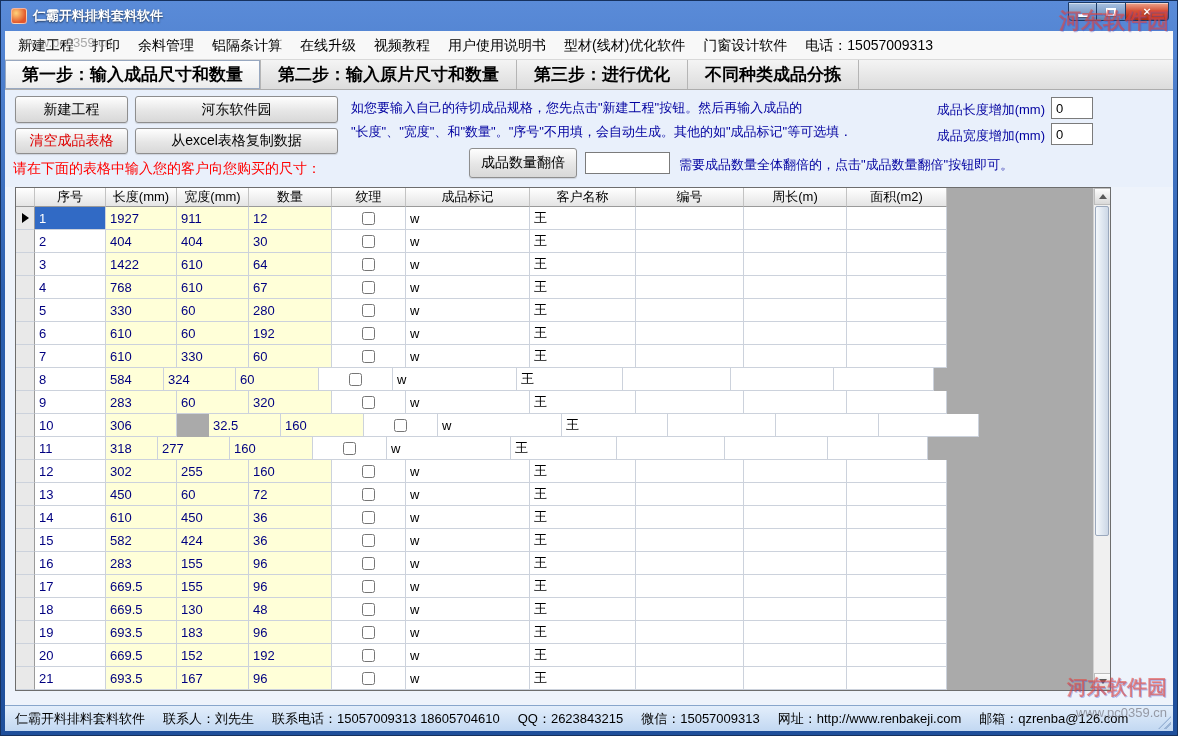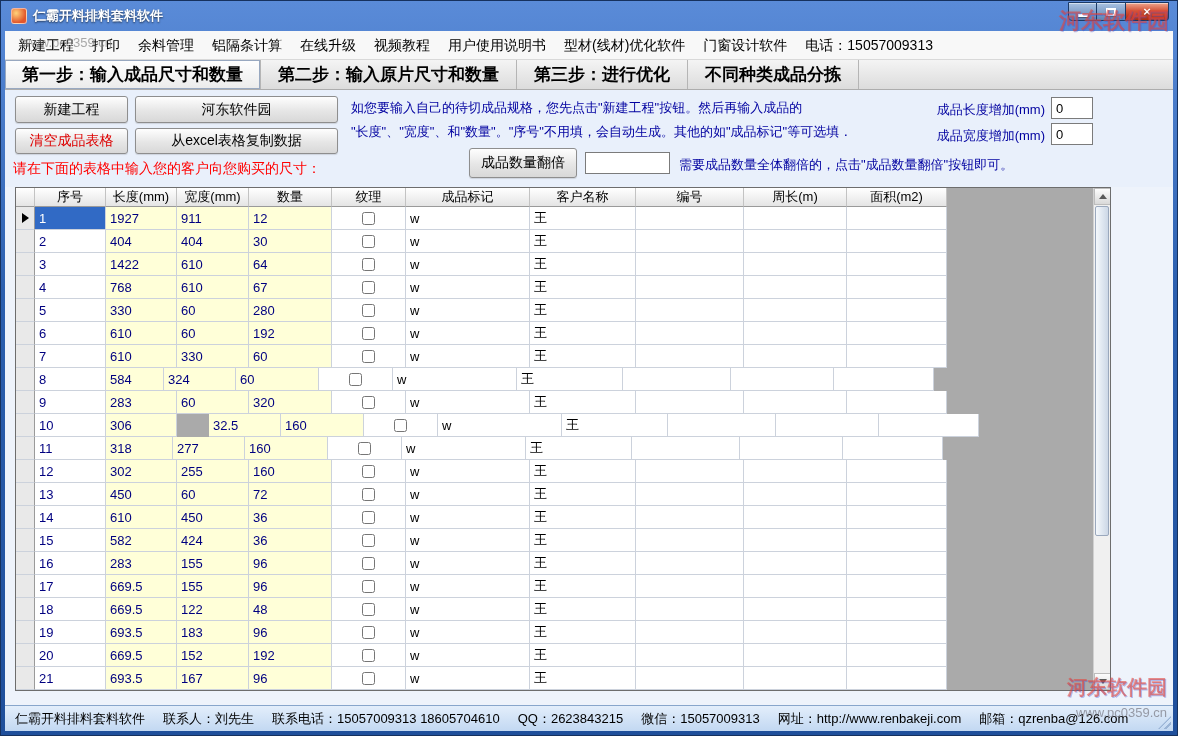--- a/index.html
+++ b/index.html
@@ -327,21 +327,21 @@
               </div>
               <div class="cell txt" style="width: 124px;">w</div>
               <div class="cell txt" style="width: 106px;">王</div>
               <div class="cell txt" style="width: 108px;"></div>
               <div class="cell txt" style="width: 103px;"></div>
               <div class="cell txt" style="width: 100px;"></div>
             </div>
             <div class="grid-row">
               <div class="cell ind" style="width: 19px;"></div>
               <div class="cell" style="width: 71px;">11</div>
-              <div class="cell ylw" style="width: 67px;">318</div>
+              <div class="cell ylw" style="width: 52px;">318</div>
               <div class="cell ylw" style="width: 72px;">277</div>
               <div class="cell ylw" style="width: 83px;">160</div>
               <div class="cell tex" style="width: 74px;">
                 <input type="checkbox" style="">
               </div>
               <div class="cell txt" style="width: 124px;">w</div>
               <div class="cell txt" style="width: 106px;">王</div>
               <div class="cell txt" style="width: 108px;"></div>
               <div class="cell txt" style="width: 103px;"></div>
               <div class="cell txt" style="width: 100px;"></div>
@@ -433,21 +433,21 @@
               <div class="cell txt" style="width: 124px;">w</div>
               <div class="cell txt" style="width: 106px;">王</div>
               <div class="cell txt" style="width: 108px;"></div>
               <div class="cell txt" style="width: 103px;"></div>
               <div class="cell txt" style="width: 100px;"></div>
             </div>
             <div class="grid-row">
               <div class="cell ind" style="width: 19px;"></div>
               <div class="cell" style="width: 71px;">18</div>
               <div class="cell ylw" style="width: 71px;">669.5</div>
-              <div class="cell ylw" style="width: 72px;">122</div>
+              <div class="cell ylw" style="width: 72px;">130</div>
               <div class="cell ylw" style="width: 83px;">48</div>
               <div class="cell tex" style="width: 74px;">
                 <input type="checkbox" style="">
               </div>
               <div class="cell txt" style="width: 124px;">w</div>
               <div class="cell txt" style="width: 106px;">王</div>
               <div class="cell txt" style="width: 108px;"></div>
               <div class="cell txt" style="width: 103px;"></div>
               <div class="cell txt" style="width: 100px;"></div>
             </div>

